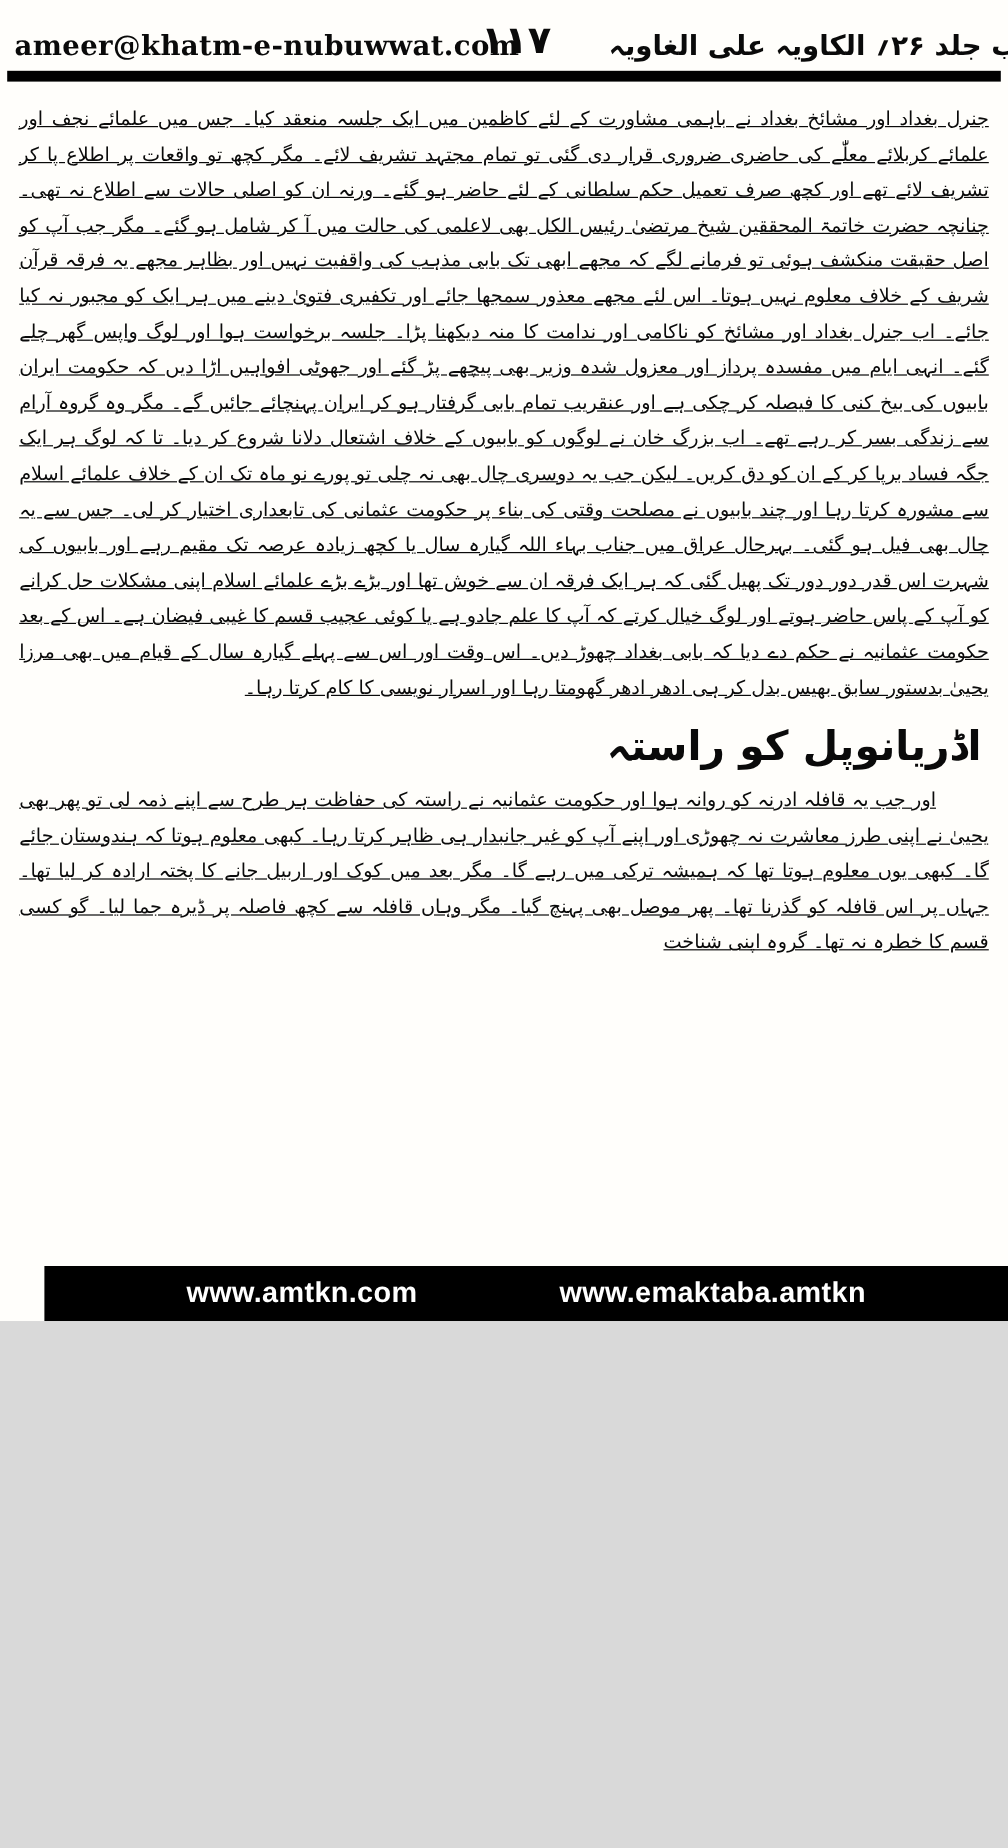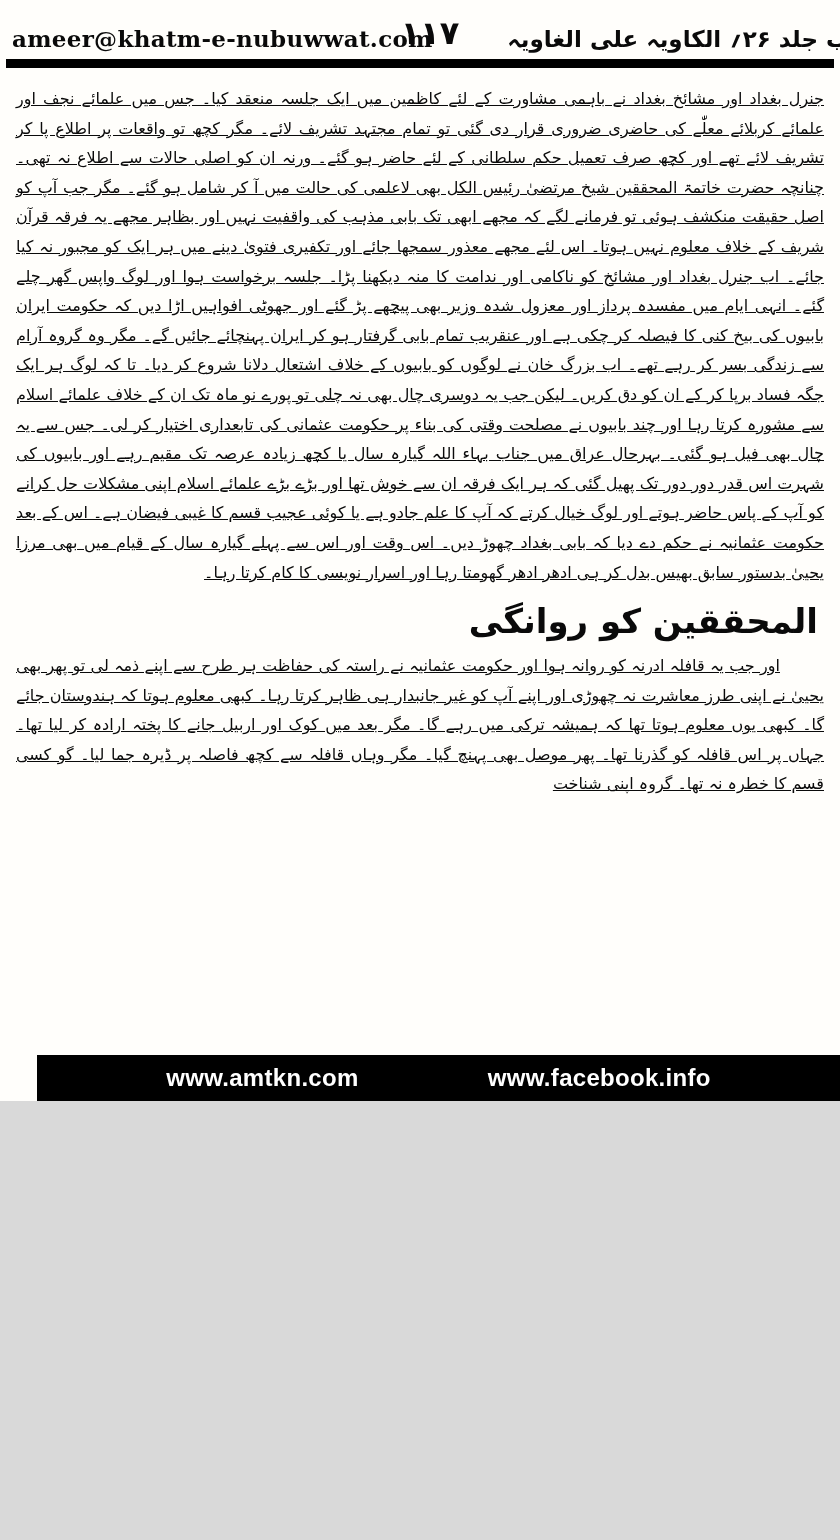--- a/index.html
+++ b/index.html
@@ -97,23 +97,23 @@
     <div class="header-email">ameer@khatm-e-nubuwwat.com</div>
     <div class="header-pageno">۱۱۷</div>
     <div class="header-title">احتساب جلد ۲۶؍ الکاویہ علی الغاویہ</div>
   </header>
 
   <div class="header-rule"></div>
 
   <main class="page-body">
     <p class="urdu-paragraph">جنرل بغداد اور مشائخ بغداد نے باہمی مشاورت کے لئے کاظمین میں ایک جلسہ منعقد کیا۔ جس میں علمائے نجف اور علمائے کربلائے معلّٰے کی حاضری ضروری قرار دی گئی تو تمام مجتہد تشریف لائے۔ مگر کچھ تو واقعات پر اطلاع پا کر تشریف لائے تھے اور کچھ صرف تعمیل حکم سلطانی کے لئے حاضر ہو گئے۔ ورنہ ان کو اصلی حالات سے اطلاع نہ تھی۔ چنانچہ حضرت خاتمۃ المحققین شیخ مرتضیٰ رئیس الکل بھی لاعلمی کی حالت میں آ کر شامل ہو گئے۔ مگر جب آپ کو اصل حقیقت منکشف ہوئی تو فرمانے لگے کہ مجھے ابھی تک بابی مذہب کی واقفیت نہیں اور بظاہر مجھے یہ فرقہ قرآن شریف کے خلاف معلوم نہیں ہوتا۔ اس لئے مجھے معذور سمجھا جائے اور تکفیری فتویٰ دینے میں ہر ایک کو مجبور نہ کیا جائے۔ اب جنرل بغداد اور مشائخ کو ناکامی اور ندامت کا منہ دیکھنا پڑا۔ جلسہ برخواست ہوا اور لوگ واپس گھر چلے گئے۔ انہی ایام میں مفسدہ پرداز اور معزول شدہ وزیر بھی پیچھے پڑ گئے اور جھوٹی افواہیں اڑا دیں کہ حکومت ایران بابیوں کی بیخ کنی کا فیصلہ کر چکی ہے اور عنقریب تمام بابی گرفتار ہو کر ایران پہنچائے جائیں گے۔ مگر وہ گروہ آرام سے زندگی بسر کر رہے تھے۔ اب بزرگ خان نے لوگوں کو بابیوں کے خلاف اشتعال دلانا شروع کر دیا۔ تا کہ لوگ ہر ایک جگہ فساد برپا کر کے ان کو دق کریں۔ لیکن جب یہ دوسری چال بھی نہ چلی تو پورے نو ماہ تک ان کے خلاف علمائے اسلام سے مشورہ کرتا رہا اور چند بابیوں نے مصلحت وقتی کی بناء پر حکومت عثمانی کی تابعداری اختیار کر لی۔ جس سے یہ چال بھی فیل ہو گئی۔ بہرحال عراق میں جناب بہاء اللہ گیارہ سال یا کچھ زیادہ عرصہ تک مقیم رہے اور بابیوں کی شہرت اس قدر دور دور تک پھیل گئی کہ ہر ایک فرقہ ان سے خوش تھا اور بڑے بڑے علمائے اسلام اپنی مشکلات حل کرانے کو آپ کے پاس حاضر ہوتے اور لوگ خیال کرتے کہ آپ کا علم جادو ہے یا کوئی عجیب قسم کا غیبی فیضان ہے۔ اس کے بعد حکومت عثمانیہ نے حکم دے دیا کہ بابی بغداد چھوڑ دیں۔ اس وقت اور اس سے پہلے گیارہ سال کے قیام میں بھی مرزا یحییٰ بدستور سابق بھیس بدل کر ہی ادھر ادھر گھومتا رہا اور اسرار نویسی کا کام کرتا رہا۔</p>
 
-    <h2 class="section-heading">المحققین کو روانگی</h2>
+    <h2 class="section-heading">اڈریانوپل کو راستہ</h2>
 
     <p class="urdu-paragraph indent-first">اور جب یہ قافلہ ادرنہ کو روانہ ہوا اور حکومت عثمانیہ نے راستہ کی حفاظت ہر طرح سے اپنے ذمہ لی تو پھر بھی یحییٰ نے اپنی طرز معاشرت نہ چھوڑی اور اپنے آپ کو غیر جانبدار ہی ظاہر کرتا رہا۔ کبھی معلوم ہوتا کہ ہندوستان جائے گا۔ کبھی یوں معلوم ہوتا تھا کہ ہمیشہ ترکی میں رہے گا۔ مگر بعد میں کوک اور اربیل جانے کا پختہ ارادہ کر لیا تھا۔ جہاں پر اس قافلہ کو گذرنا تھا۔ پھر موصل بھی پہنچ گیا۔ مگر وہاں قافلہ سے کچھ فاصلہ پر ڈیرہ جما لیا۔ گو کسی قسم کا خطرہ نہ تھا۔ گروہ اپنی شناخت</p>
   </main>
 
   <footer class="page-footer">
     <span class="footer-link">www.amtkn.com</span>
-    <span class="footer-link">www.facebook.info</span>
+    <span class="footer-link">www.emaktaba.amtkn</span>
   </footer>
 
 </div>
 
 </body></html>

